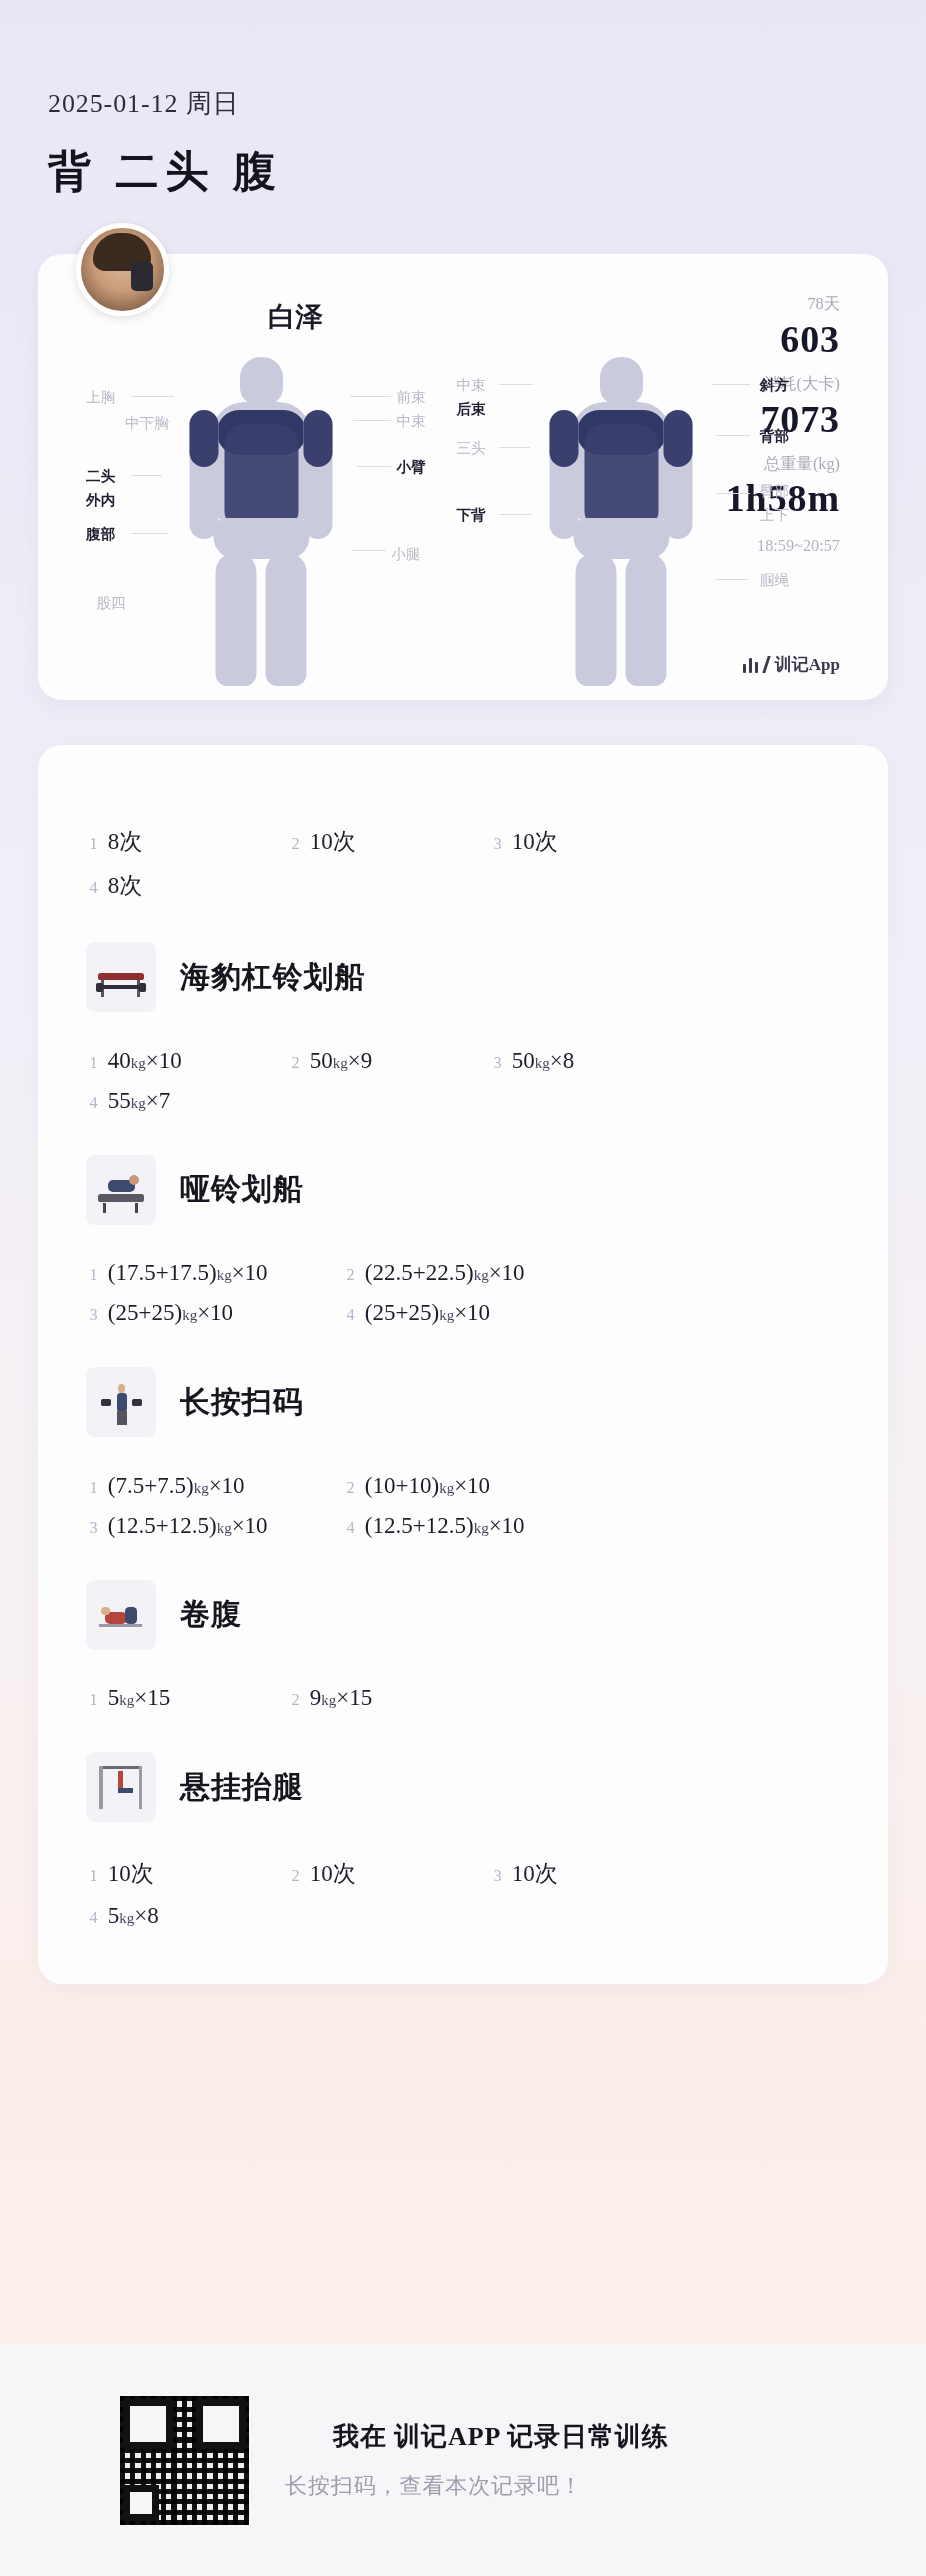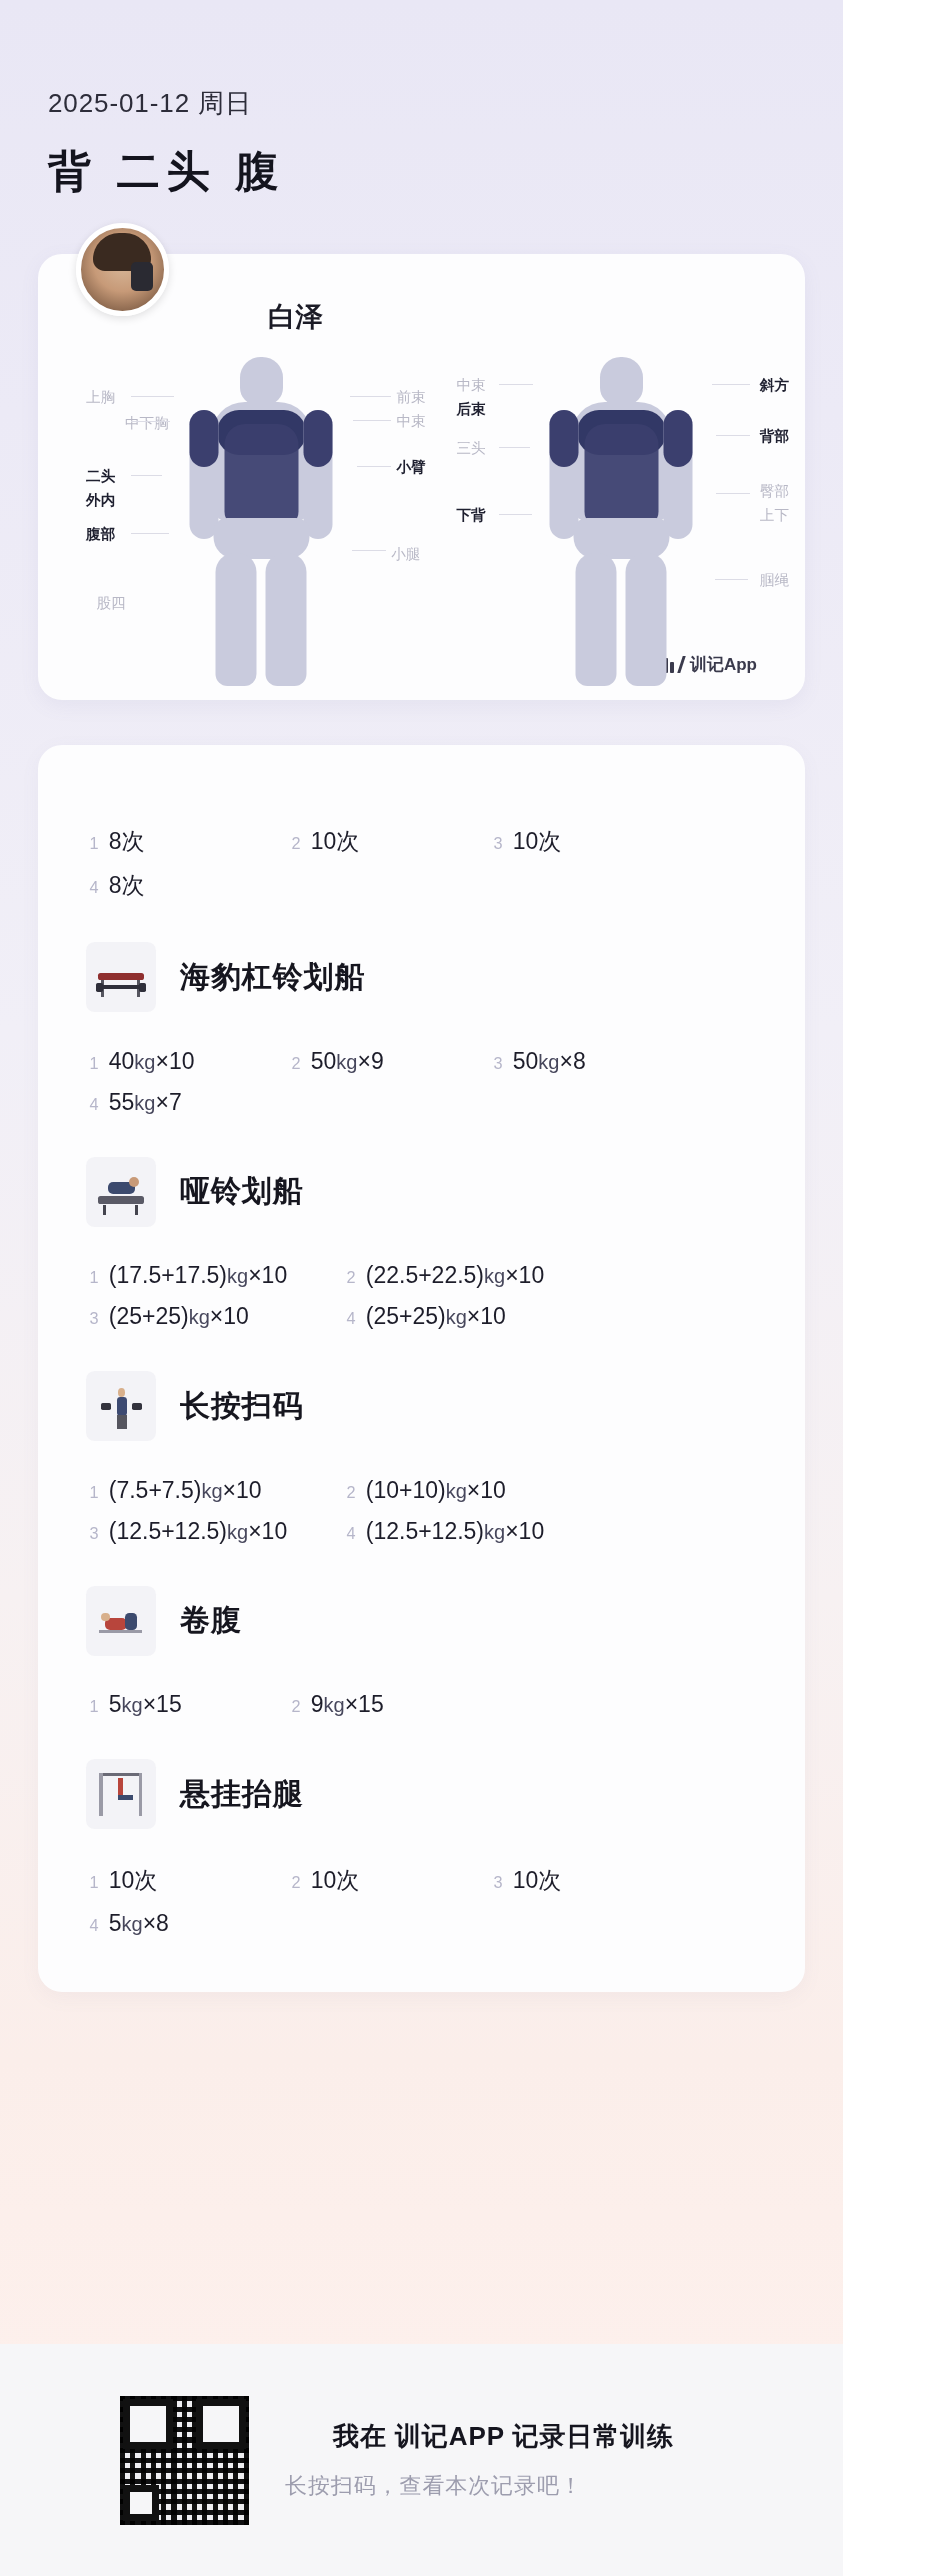--- a/index.html
+++ b/index.html
@@ -4,24 +4,25 @@
 <style>
   * { box-sizing: border-box; margin: 0; padding: 0; }
   html, body {
     width: 926px;
     height: 2576px;
     font-family: "Liberation Sans", sans-serif;
     background: #ffffff;
   }
   .page {
     position: relative;
-    width: 843px;
+    width: 926px;
     height: 2576px;
     background: linear-gradient(180deg, #e9e7f5 0%, #eceaf6 16%, #f1eff7 40%, #f7f1f2 62%, #fbeeea 80%, #fdf0ec 92%, #f7f5f6 96%, #f7f7f8 100%);
     overflow: hidden;
+    font-family: Liberation Serif, serif;
   }
 
   
   .header {
     padding: 86px 48px 0 48px;
   }
   .date-line {
     font-size: 26px;
     color: #2d2d3a;
     letter-spacing: 0.9px;
@@ -254,21 +255,21 @@
   .set-idx {
     font-size: 16.3px;
     color: #b6b6ca;
     margin-right: 10.3px;
   }
   .set-val {
     font-size: 23px;
     color: #1d1d2a;
   }
   .set-val .u {
-    font-size: 20px;
+    font-size: 15px;
     color: #47475c;
   }
 
   
   .footer {
     position: absolute;
     left: 0; right: 0; bottom: 0;
     height: 232px;
     background: #f6f6f8;
     display: flex;
@@ -319,20 +320,29 @@
     <div class="title-line">背 二头 腹</div>
   </div>
 
   <div class="summary-card">
     <div class="avatar">
       <div class="hair"></div>
       <div class="phone"></div>
     </div>
     <div class="user-name">白泽</div>
 
+    <div class="stats">
+      <div class="stat-sub">78天</div>
+      <div class="stat-big">603</div>
+      <div class="stat-sub">消耗(大卡)</div>
+      <div class="stat-big">7073</div>
+      <div class="stat-sub">总重量(kg)</div>
+      <div class="stat-big">1h58m</div>
+      <div class="stat-time-range">18:59~20:57</div>
+    </div>
 
     <div class="brand">
       <span class="bars">
           <i></i>
           <i></i>
           <i></i>
         </span>
       <span class="slash"></span>
       <span>训记App</span>
     </div>

